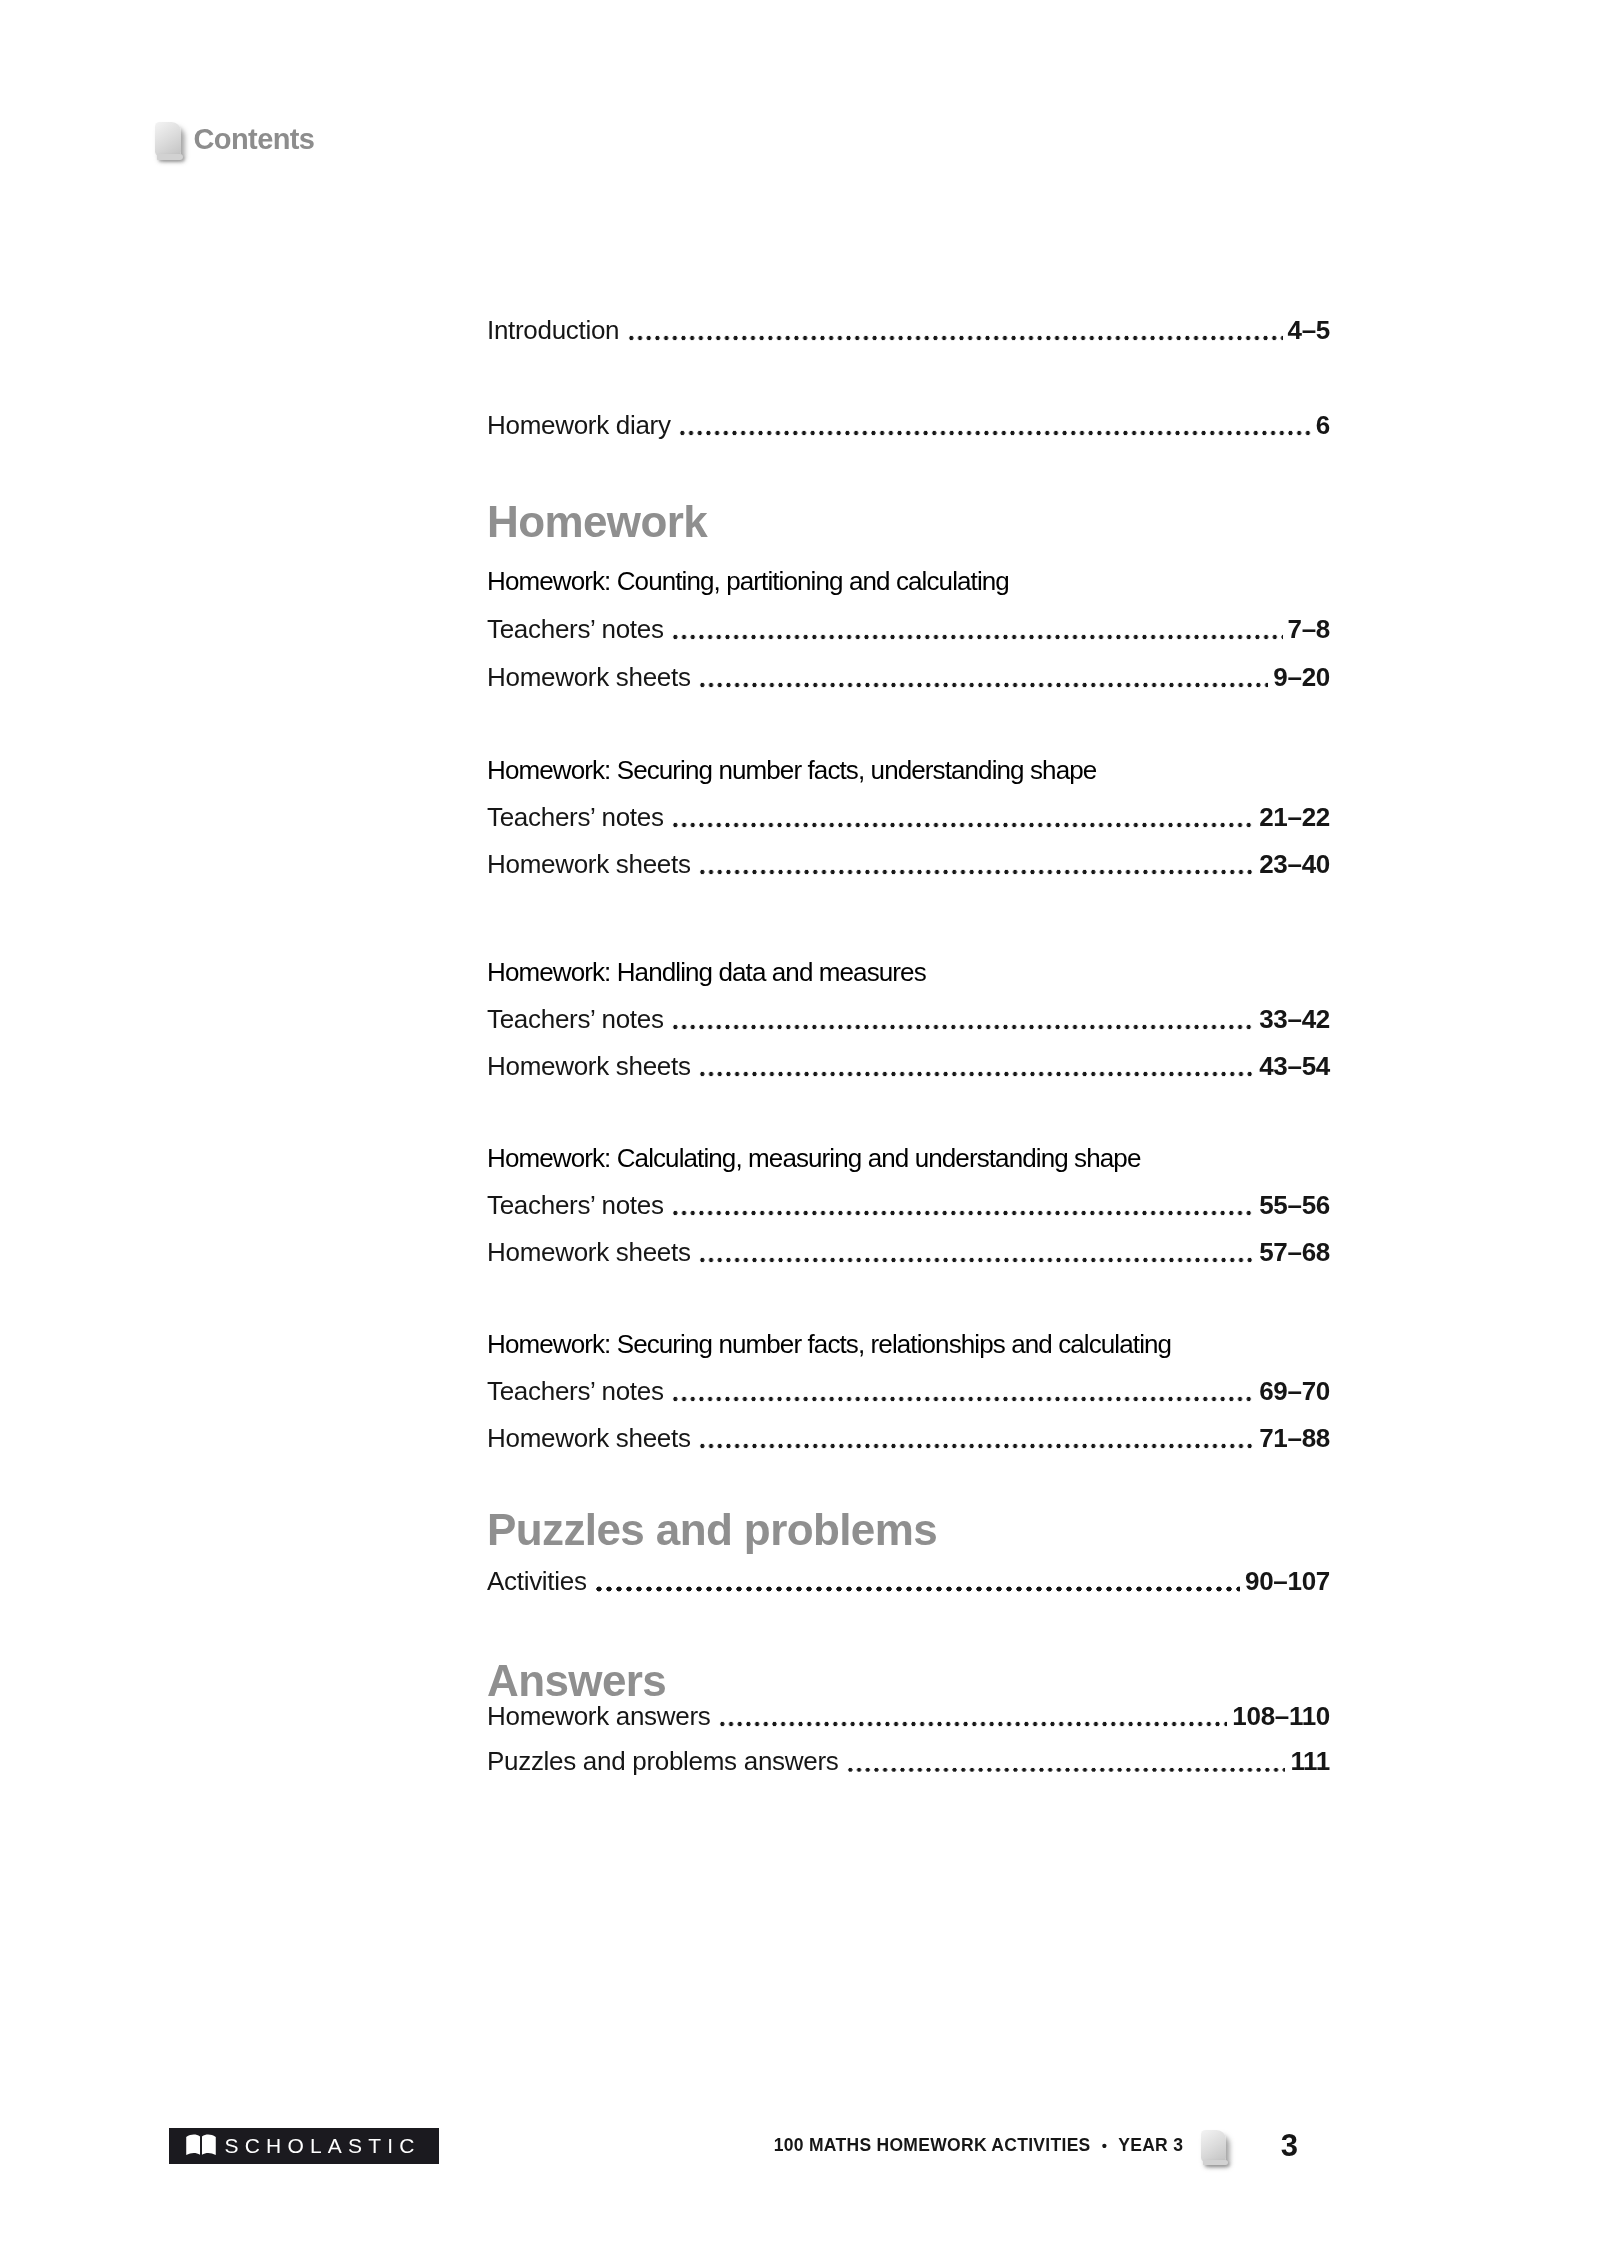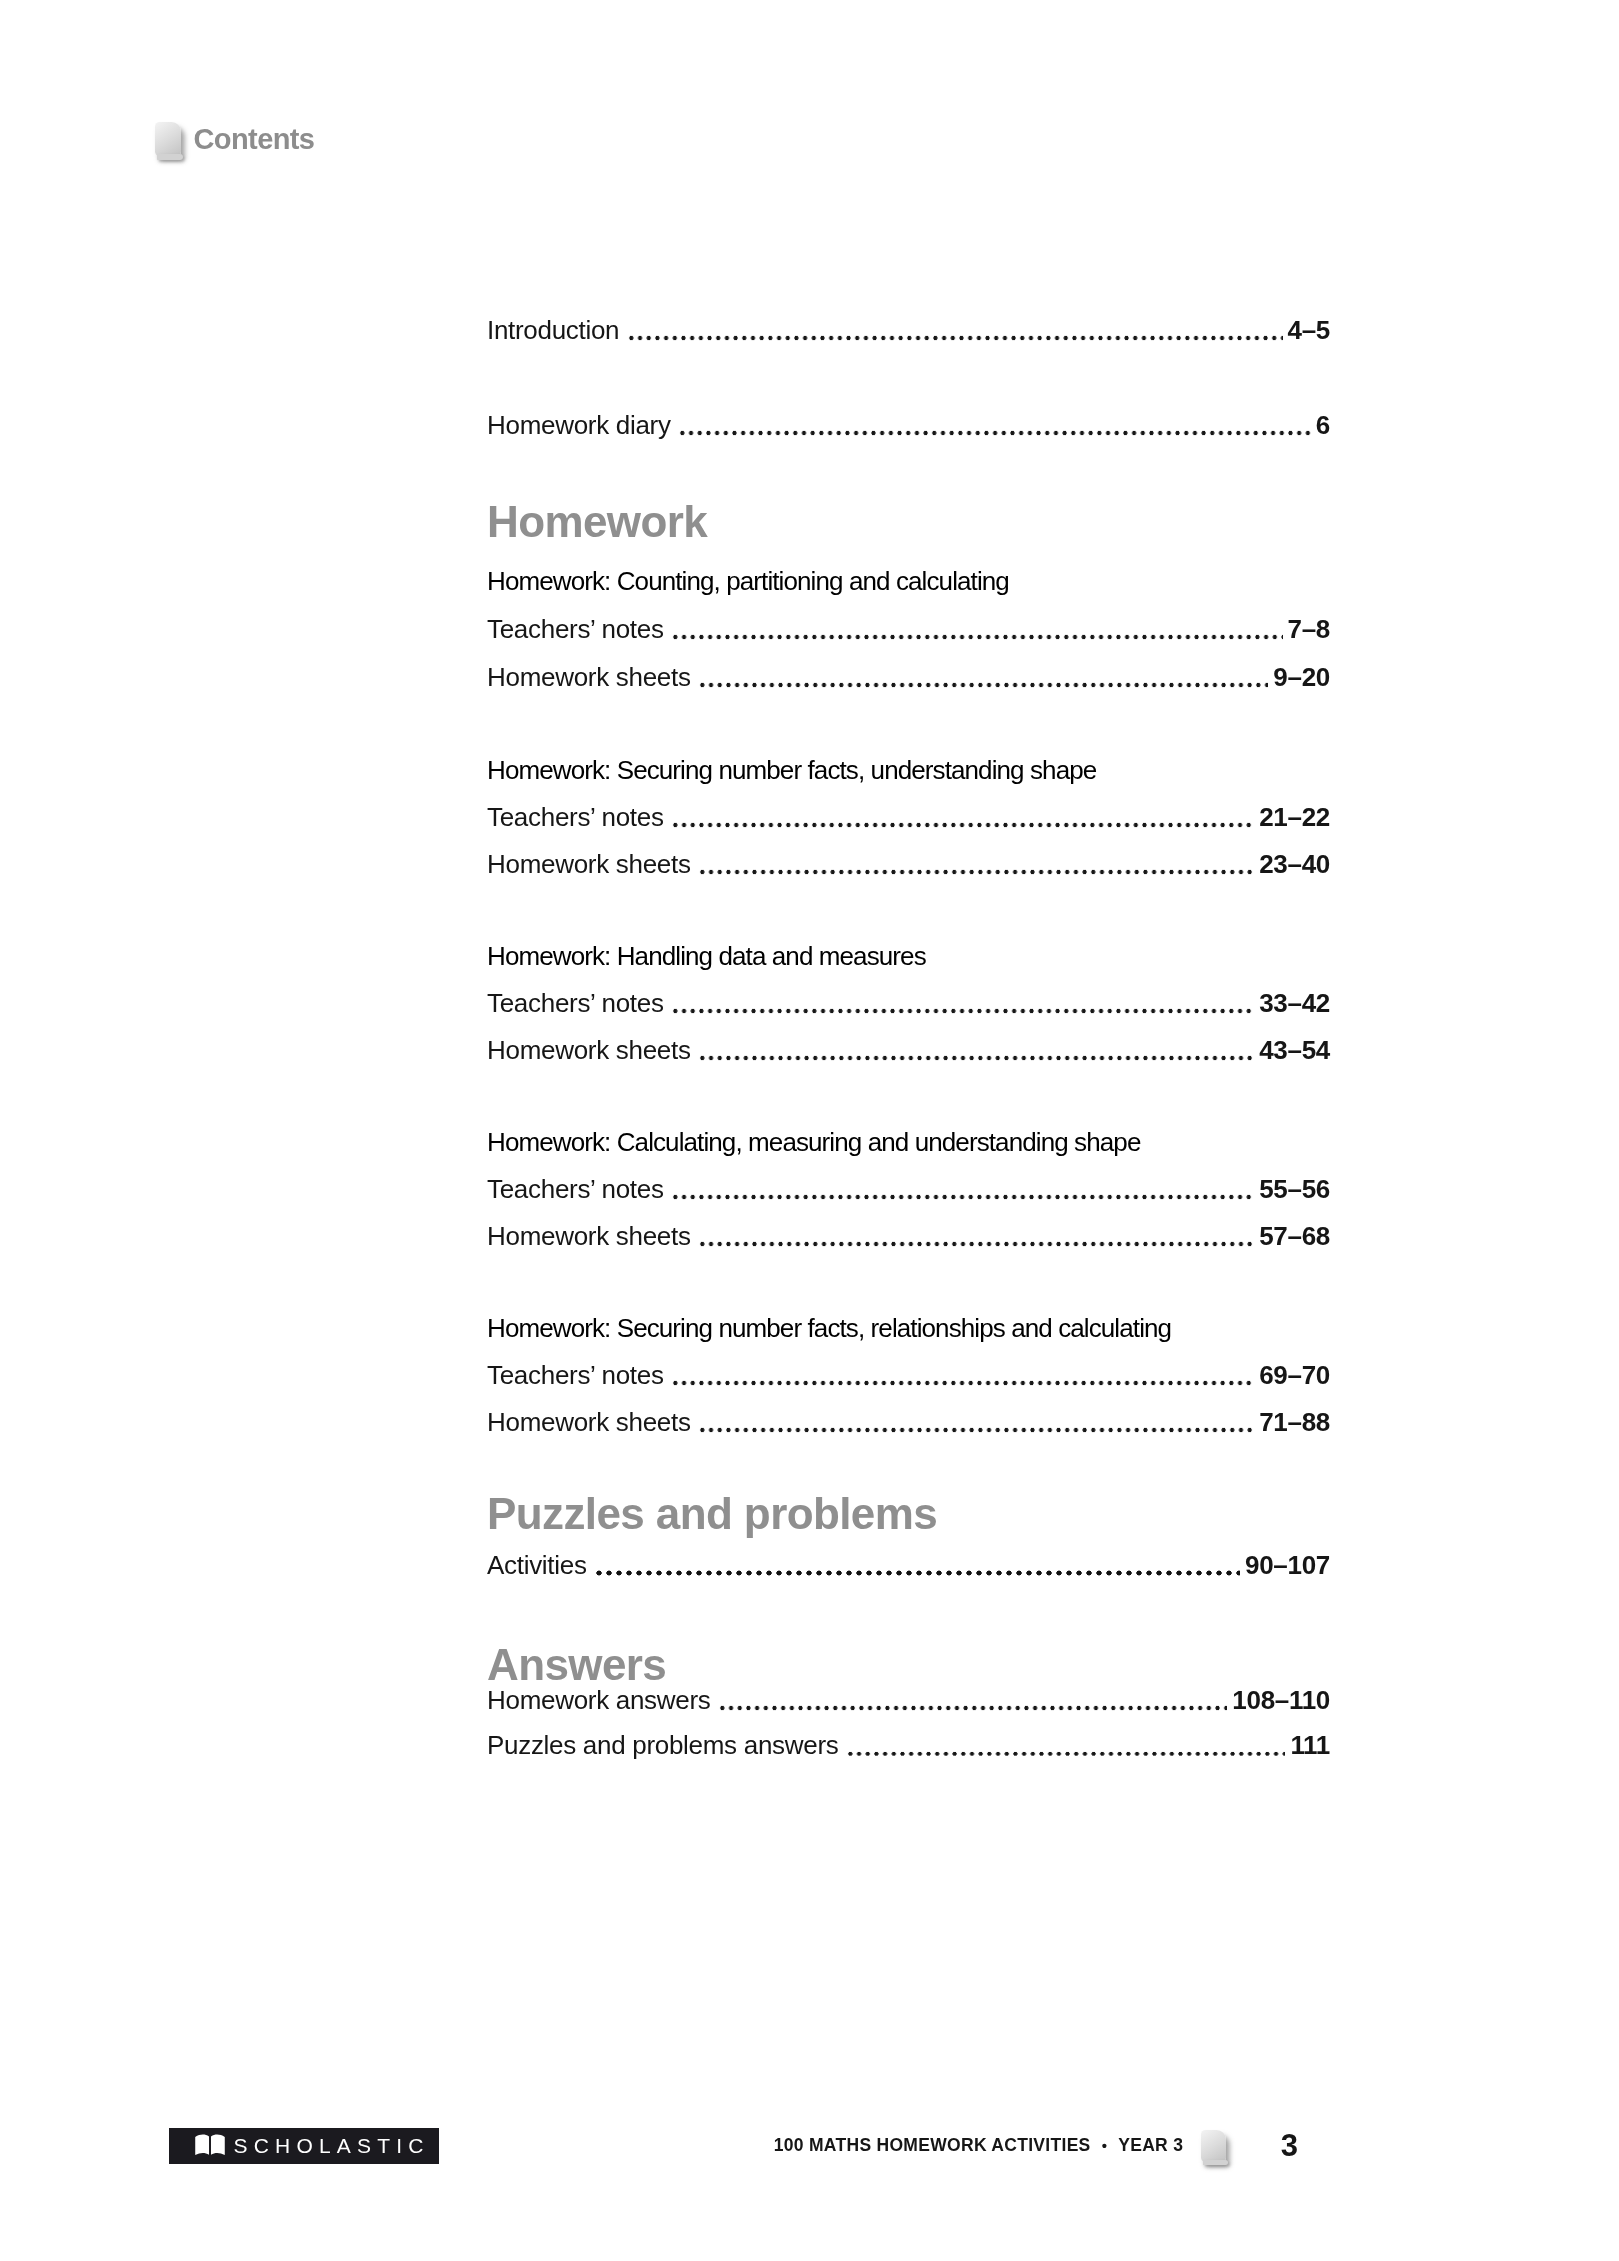--- a/index.html
+++ b/index.html
@@ -31,21 +31,21 @@
   .toc-pages{font-weight:bold;white-space:nowrap;}
 
   .section-heading{font-size:44px;line-height:40px;font-weight:bold;color:#8f8f8f;letter-spacing:-0.6px;}
   .group-title{font-size:26px;line-height:32px;font-weight:normal;color:#000000;
      letter-spacing:-0.9px;white-space:nowrap;}
 
   
   .footer{position:absolute;left:169px;right:114px;top:2125px;height:41px;
      display:flex;justify-content:space-between;align-items:center;}
   .scholastic-logo{width:270px;height:36px;background:#1b1a1f;display:flex;align-items:center;
-     padding-left:25px;box-sizing:border-box;gap:7.5px;}
+     padding-left:16px;box-sizing:border-box;gap:7.5px;}
   .logo-text{color:#ffffff;font-size:21px;letter-spacing:6.2px;font-weight:400;}
   .footer-right{display:flex;align-items:center;}
   .footer-info{font-size:17.5px;font-weight:bold;letter-spacing:0.3px;white-space:nowrap;}
   .footer-sep{font-size:15px;font-weight:bold;margin:0 11.2px;}
   .footer-right .book-icon{width:25px;height:32px;margin-left:17.5px;}
   .footer-page-number{font-size:31px;font-weight:bold;margin-left:55px;}
 </style>
 </head>
 <body>
 
@@ -89,21 +89,21 @@
       <span class="toc-label">Teachers’ notes</span>
       <span class="toc-dots"></span>
       <span class="toc-pages">21–22</span>
     </div>
     <div class="toc-line" style="margin-top:16px;">
       <span class="toc-label">Homework sheets</span>
       <span class="toc-dots"></span>
       <span class="toc-pages">23–40</span>
     </div>
 
-    <div class="group-title" style="margin-top:60px;">Homework: Handling data and measures</div>
+    <div class="group-title" style="margin-top:76px;">Homework: Handling data and measures</div>
     <div class="toc-line" style="margin-top:16px;">
       <span class="toc-label">Teachers’ notes</span>
       <span class="toc-dots"></span>
       <span class="toc-pages">33–42</span>
     </div>
     <div class="toc-line" style="margin-top:16px;">
       <span class="toc-label">Homework sheets</span>
       <span class="toc-dots"></span>
       <span class="toc-pages">43–54</span>
     </div>

